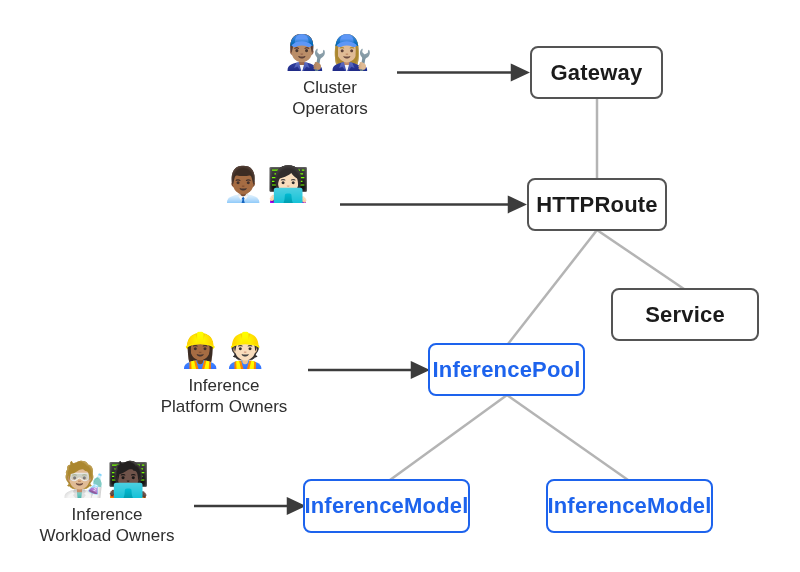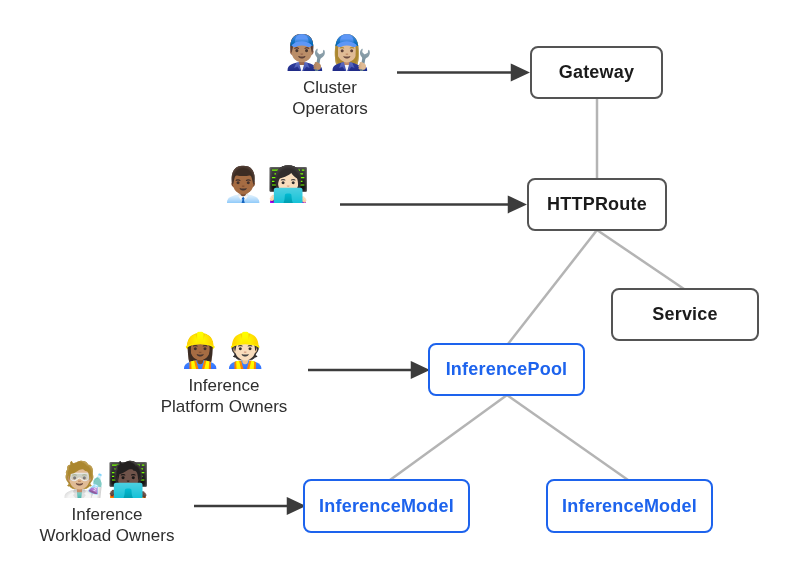--- a/index.html
+++ b/index.html
@@ -23,21 +23,21 @@
   }
   .node {
     position: absolute;
     z-index: 2;
     background: #ffffff;
     border-radius: 8px;
     display: flex;
     align-items: center;
     justify-content: center;
     font-weight: bold;
-    font-size: 18px;
+    font-size: 22px;
     box-sizing: border-box;
     letter-spacing: 0.2px;
   }
   .node.dark {
     border: 2.5px solid #545454;
     color: #1b1b1b;
   }
   .node.blue {
     border: 2.5px solid #1d63ed;
     color: #1d63ed;

